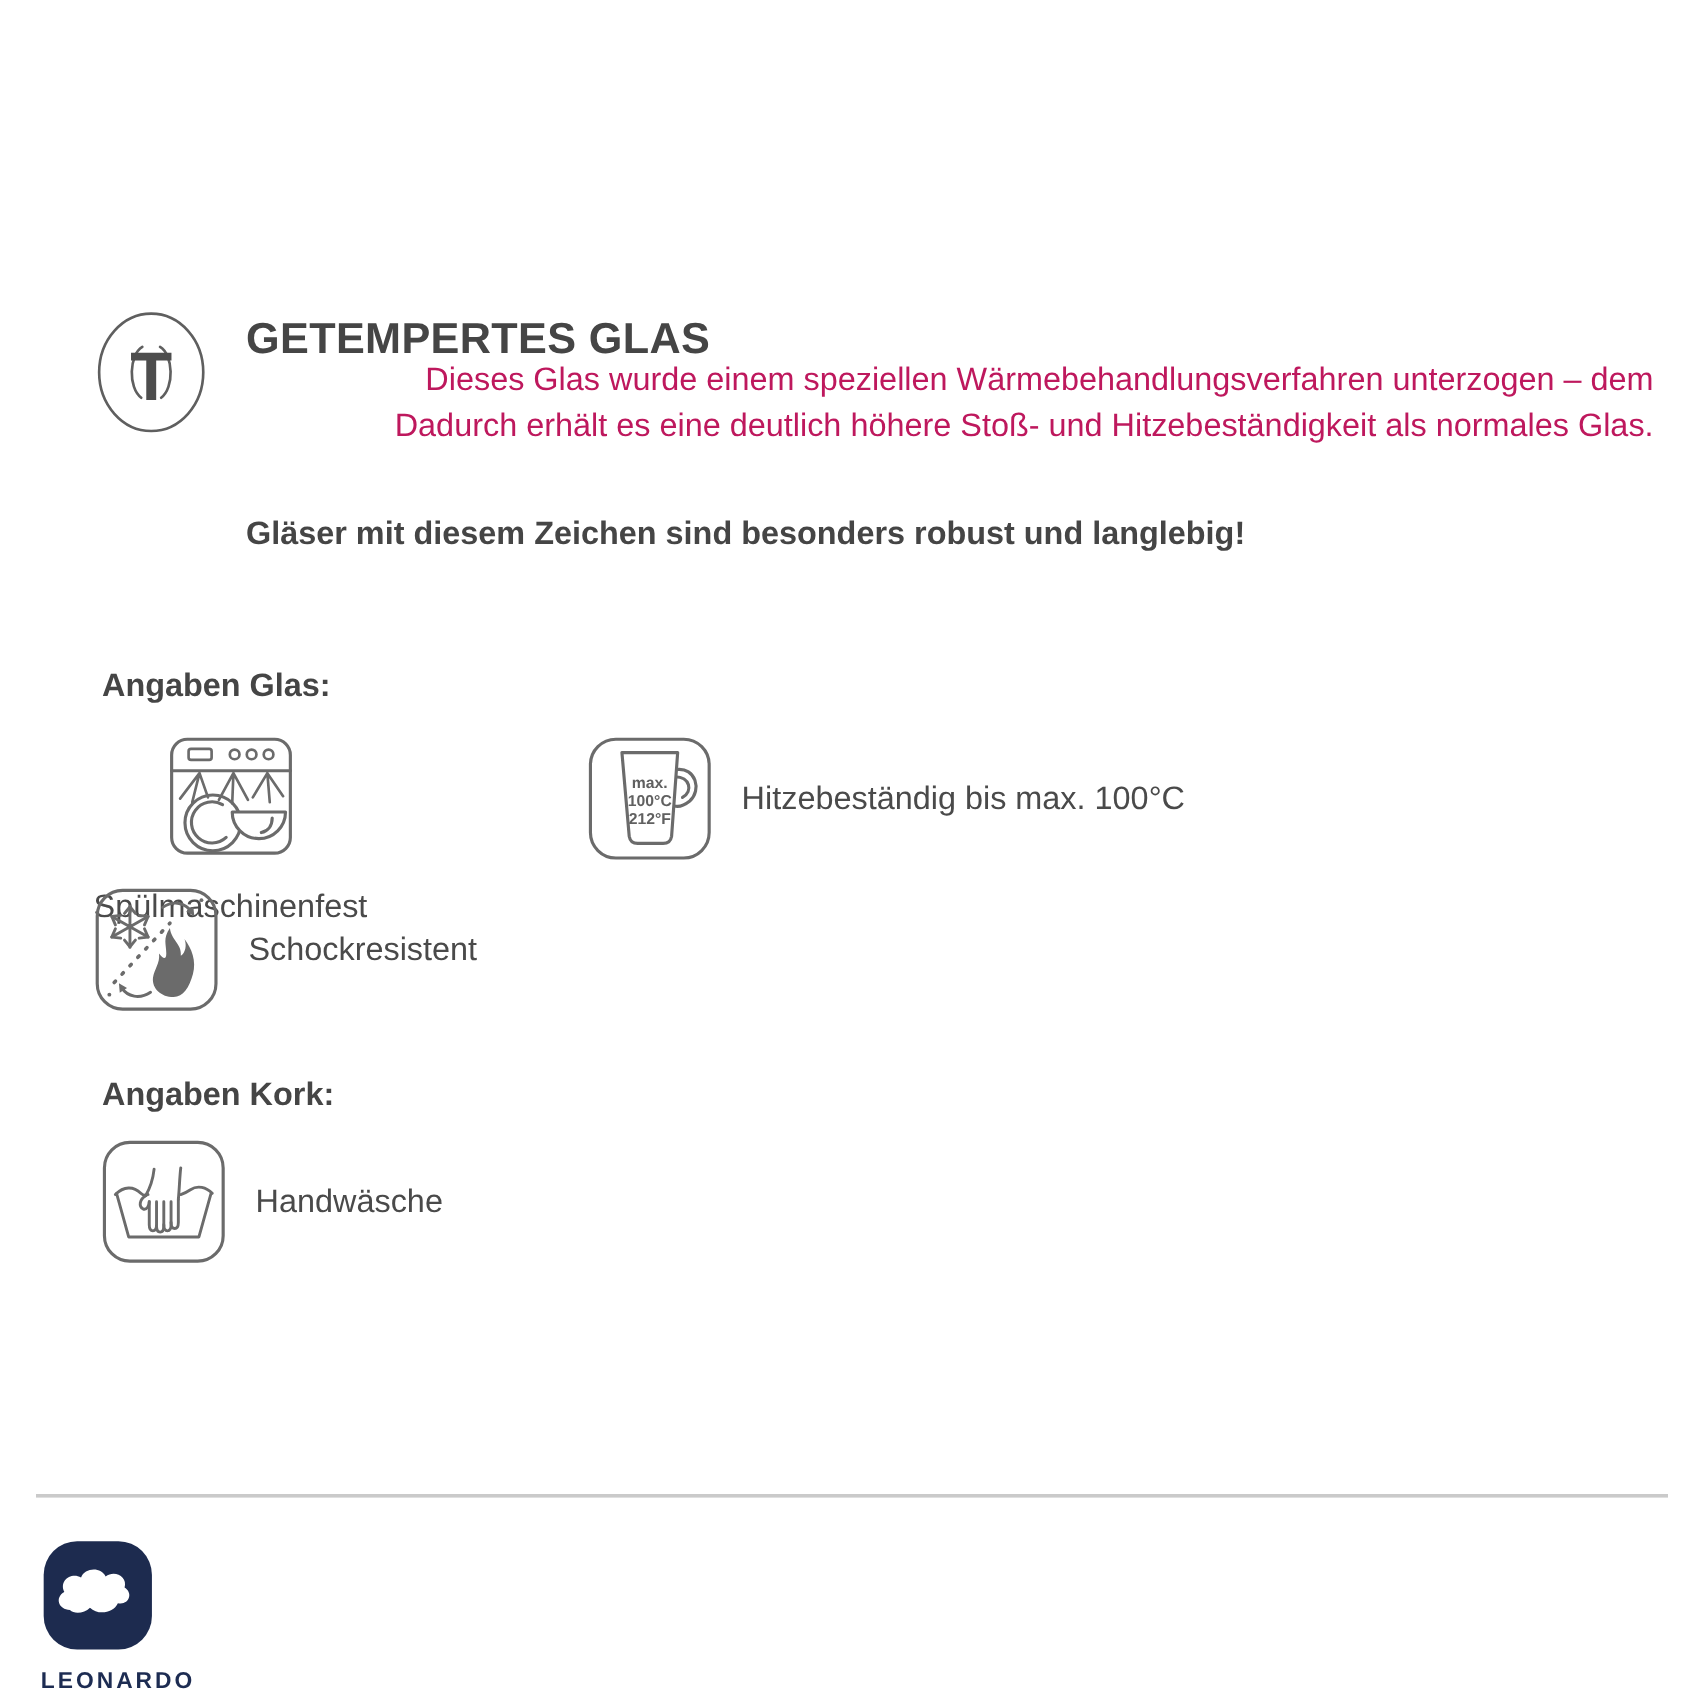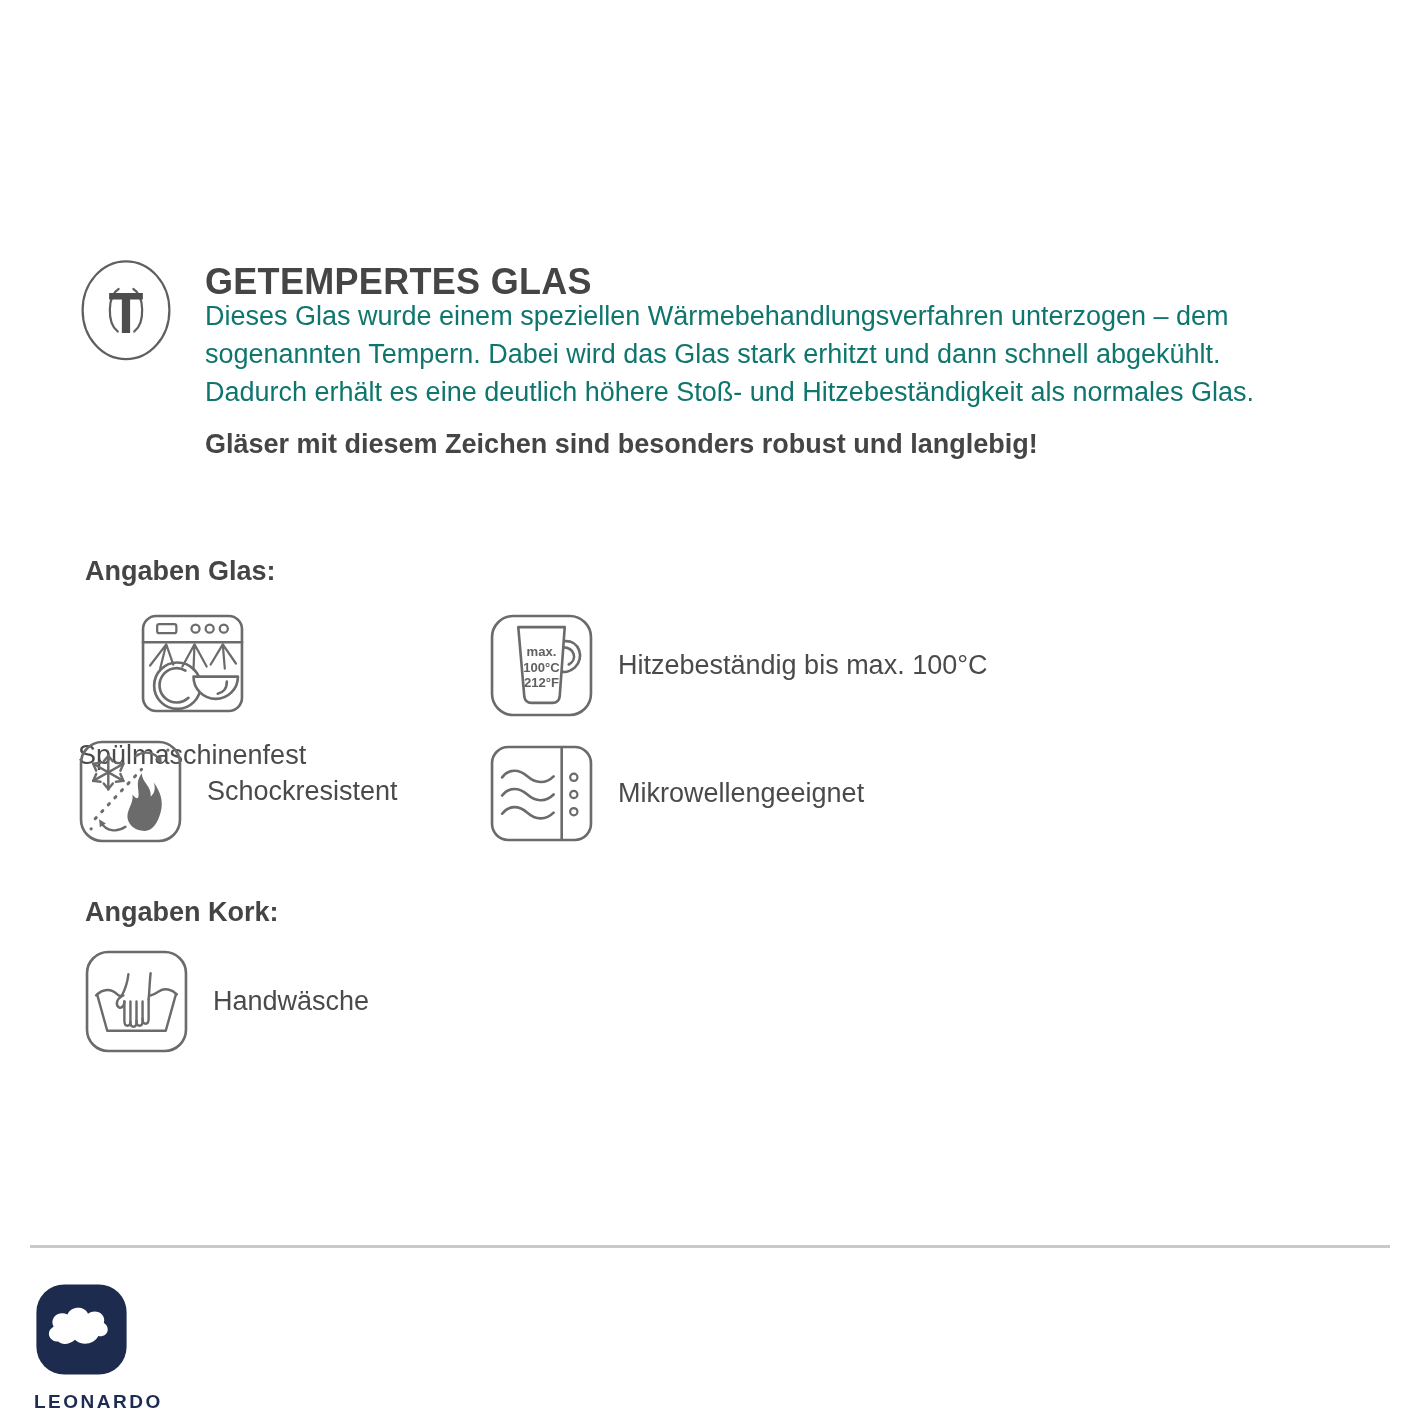--- a/index.html
+++ b/index.html
@@ -1,21 +1,21 @@
 <!DOCTYPE html>
 <html><head>
 <meta charset="utf-8">
 <style>
   html,body{margin:0;padding:0;background:#ffffff;}
   body{font-family:"Liberation Sans",sans-serif;color:#4a4a4a;}
   .canvas{position:relative;width:1420px;height:1420px;background:#ffffff;overflow:hidden;}
 
   .t-icon{position:absolute;left:78px;top:258px;width:96px;height:110px;}
   .title{position:absolute;left:205px;top:261px;font-size:36px;font-weight:bold;color:#454545;letter-spacing:.3px;}
-  .body-text{position:absolute;left:205px;top:297px;width:1160px;font-size:27px;line-height:38px;color:#0f766e;}
+  .body-text{position:absolute;left:218px;top:297px;width:1160px;font-size:27px;line-height:38px;color:#be185d;text-align:right;}
   .highlight{position:absolute;left:205px;top:429px;font-size:27px;font-weight:bold;color:#454545;}
 
   .section-heading{position:absolute;left:85px;font-size:27px;font-weight:bold;color:#454545;}
   #glass-heading{top:556px;}
   #cork-heading{top:897px;}
 
   .care-item{position:absolute;display:flex;align-items:center;gap:24px;}
   .care-item svg{flex:0 0 auto;}
   .care-label{font-size:27px;color:#4a4a4a;white-space:nowrap;}
   #item-dishwasher{left:78px;top:611px;flex-direction:column;}
@@ -45,21 +45,20 @@
       <path d="M44 33 C32 40 31 70 43 79"></path>
       <path d="M60 33 C72 40 73 70 61 79"></path>
     </g>
     <text x="52" y="81" font-size="62" font-weight="bold" text-anchor="middle" fill="#4d4d4d">T</text>
   </svg>
 
   <div class="title">GETEMPERTES GLAS</div>
 
   <div class="body-text">
     <div>Dieses Glas wurde einem speziellen Wärmebehandlungsverfahren unterzogen – dem</div>
-    <div>sogenannten Tempern. Dabei wird das Glas stark erhitzt und dann schnell abgekühlt.</div>
     <div>Dadurch erhält es eine deutlich höhere Stoß- und Hitzebeständigkeit als normales Glas.</div>
   </div>
 
   <div class="highlight">Gläser mit diesem Zeichen sind besonders robust und langlebig!</div>
 
   <div class="section-heading" id="glass-heading">Angaben Glas:</div>
 
   <div class="care-item" id="item-dishwasher">
     <svg class="icon" viewBox="0 0 104 104">
       <g fill="none" stroke="#6b6b6b" stroke-width="2.6" stroke-linecap="round" stroke-linejoin="round">
@@ -115,35 +114,20 @@
         <path d="M83.1 24.4 L76.4 20.4 L82.4 16.6 Z"></path>
         <path d="M20.9 79.6 L27.6 83.6 L21.6 87.4 Z"></path>
         <circle cx="89" cy="11" r="1.6"></circle>
         <circle cx="13" cy="89" r="1.6"></circle>
         <path d="M66 91 C56 91 48 84 49 75 C50 68 55 63 54 55 C57 59 60 61 60 55 C60 47 57 43 63 34 C64 44 73 47 72 57 C76 54 77 48 75 43 C81 51 85 61 82 72 C79 83 74 91 66 91 Z"></path>
       </g>
     </svg>
     <div class="care-label">Schockresistent</div>
   </div>
 
-  <div class="care-item" id="item-microwave">
-    <svg class="icon" viewBox="0 0 104 104">
-      <g fill="none" stroke="#6b6b6b" stroke-width="2.6" stroke-linecap="round" stroke-linejoin="round">
-        <rect x="3" y="6" width="98" height="92" rx="16"></rect>
-        <line x1="72" y1="7" x2="72" y2="97"></line>
-        <path d="M13 36 C20 27 30 28 38 35 C46 42 56 43 64 35"></path>
-        <path d="M13 54 C20 45 30 46 38 53 C46 60 56 61 64 53"></path>
-        <path d="M13 72 C20 63 30 64 38 71 C46 78 56 79 64 71"></path>
-        <circle cx="84" cy="36" r="3.6" stroke-width="2.2"></circle>
-        <circle cx="84" cy="53" r="3.6" stroke-width="2.2"></circle>
-        <circle cx="84" cy="70" r="3.6" stroke-width="2.2"></circle>
-      </g>
-    </svg>
-    <div class="care-label">Mikrowellengeeignet</div>
-  </div>
 
   <div class="section-heading" id="cork-heading">Angaben Kork:</div>
 
   <div class="care-item" id="item-handwash">
     <svg class="icon" viewBox="0 0 104 104">
       <g fill="none" stroke="#6b6b6b" stroke-width="2.4" stroke-linecap="round" stroke-linejoin="round">
         <rect x="3" y="3" width="98" height="98" rx="21" stroke-width="2.6"></rect>
         <path d="M13 45 L23 81 L81 81 L91 45"></path>
         <path d="M12 46 C19 39 27 39 33 45 C35 47 37 47 39 46"></path>
         <path d="M66 46 C69 45 71 44 74 42 C80 38 87 40 92 45"></path>

